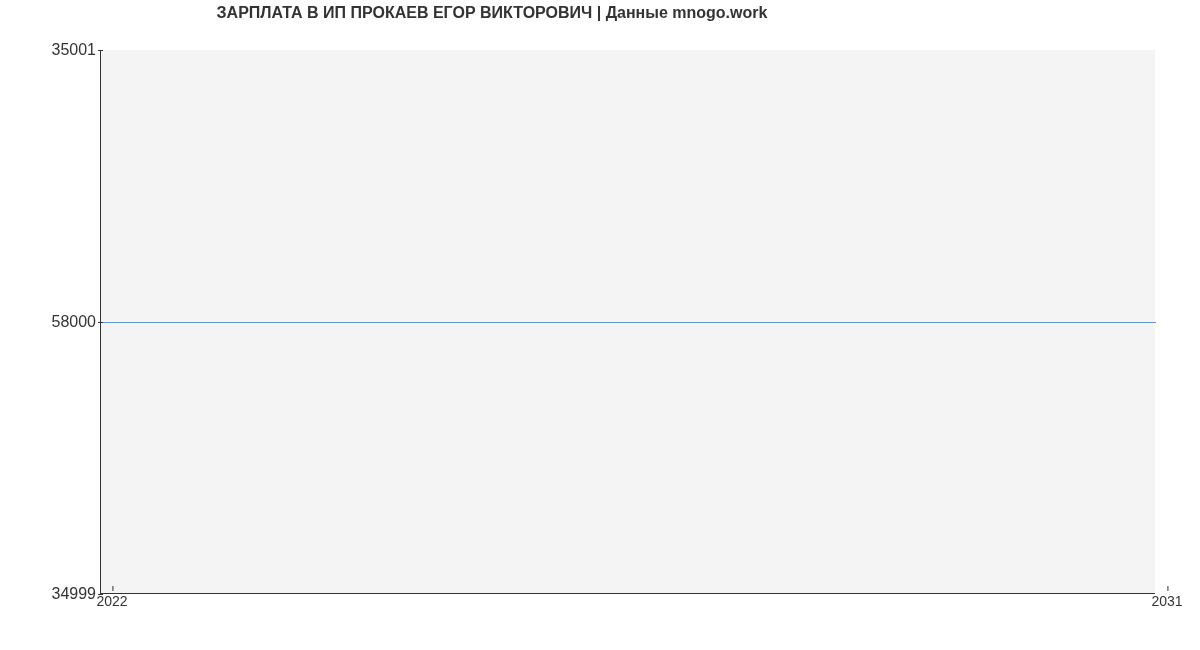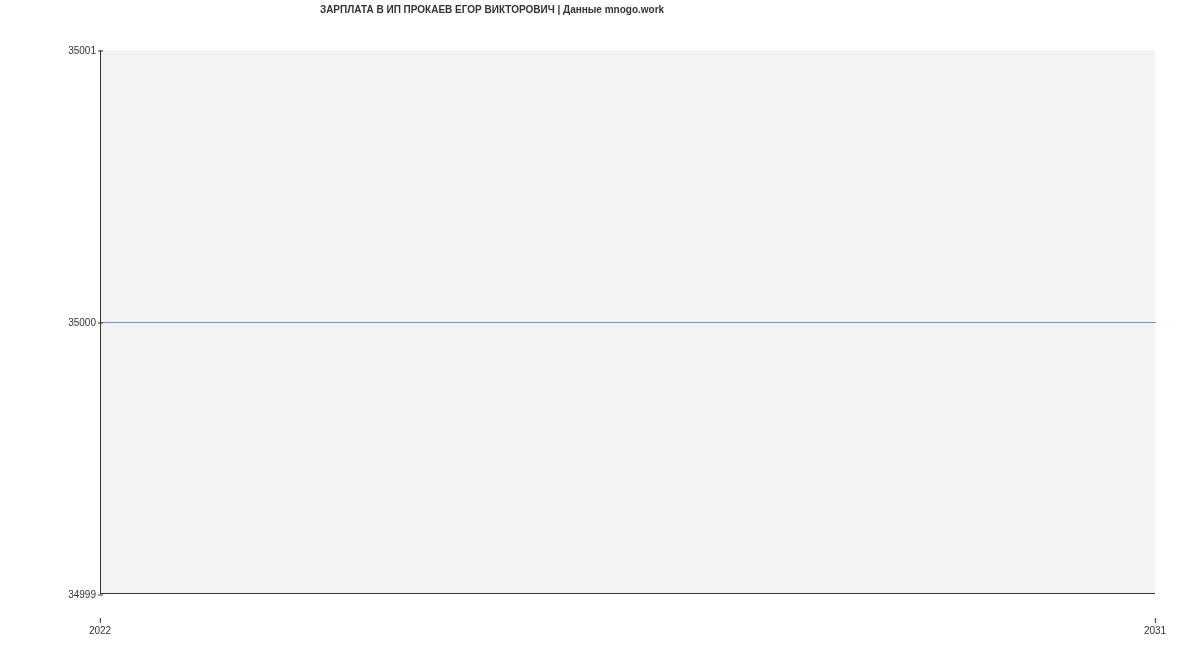--- a/index.html
+++ b/index.html
@@ -15,57 +15,58 @@
     position: relative;
     width: 1200px;
     height: 650px;
   }
   .title {
     position: absolute;
     top: 4px;
     left: 0;
     width: 984px;
     text-align: center;
-    font-size: 10px;
+    font-size: 16px;
     font-weight: bold;
     color: #333;
   }
   .plot-area {
     position: absolute;
     left: 100px;
     top: 50px;
     width: 1055px;
     height: 544px;
     background: #f4f4f4;
     border-left: 1px solid #333;
     border-bottom: 1px solid #333;
     box-sizing: border-box;
   }
   .y-tick {
     position: absolute;
     right: 1104px; 
     transform: translateY(-50%);
-    font-size: 10px;
+    font-size: 16px;
     color: #333;
     text-align: right;
   }
   .y-tick .tick-mark {
     position: absolute;
     right: -7px;
     top: 50%;
     width: 5px;
     height: 1px;
     background: #333;
   }
   .x-tick {
     position: absolute;
-    top: 625px;
-    font-size: 10px;
+    top: 593px;
+    font-size: 14px;
     color: #333;
     transform: translateX(-50%);
+    margin-left: 12px;
   }
   .x-tick .tick-mark {
     position: absolute;
     left: 50%;
     top: -7px;
     width: 1px;
     height: 5px;
     background: #333;
   }
   .data-line {
@@ -84,21 +85,21 @@
   <div class="plot-area">
 
     <div class="data-line" style="left:0; width:1055px; top:272px;"></div>
   </div>
 
   <div class="y-tick" style="top:50px;">
     <span>35001</span>
     <span class="tick-mark"></span>
   </div>
   <div class="y-tick" style="top:322px;">
-    <span>35000</span>
+    <span>58000</span>
     <span class="tick-mark"></span>
   </div>
   <div class="y-tick" style="top:594px;text-align:right;">
     <span>34999</span>
     <span class="tick-mark"></span>
   </div>
 
   <div class="x-tick" style="left:100px;">
     <span class="tick-mark"></span>
     <span>2022</span>

